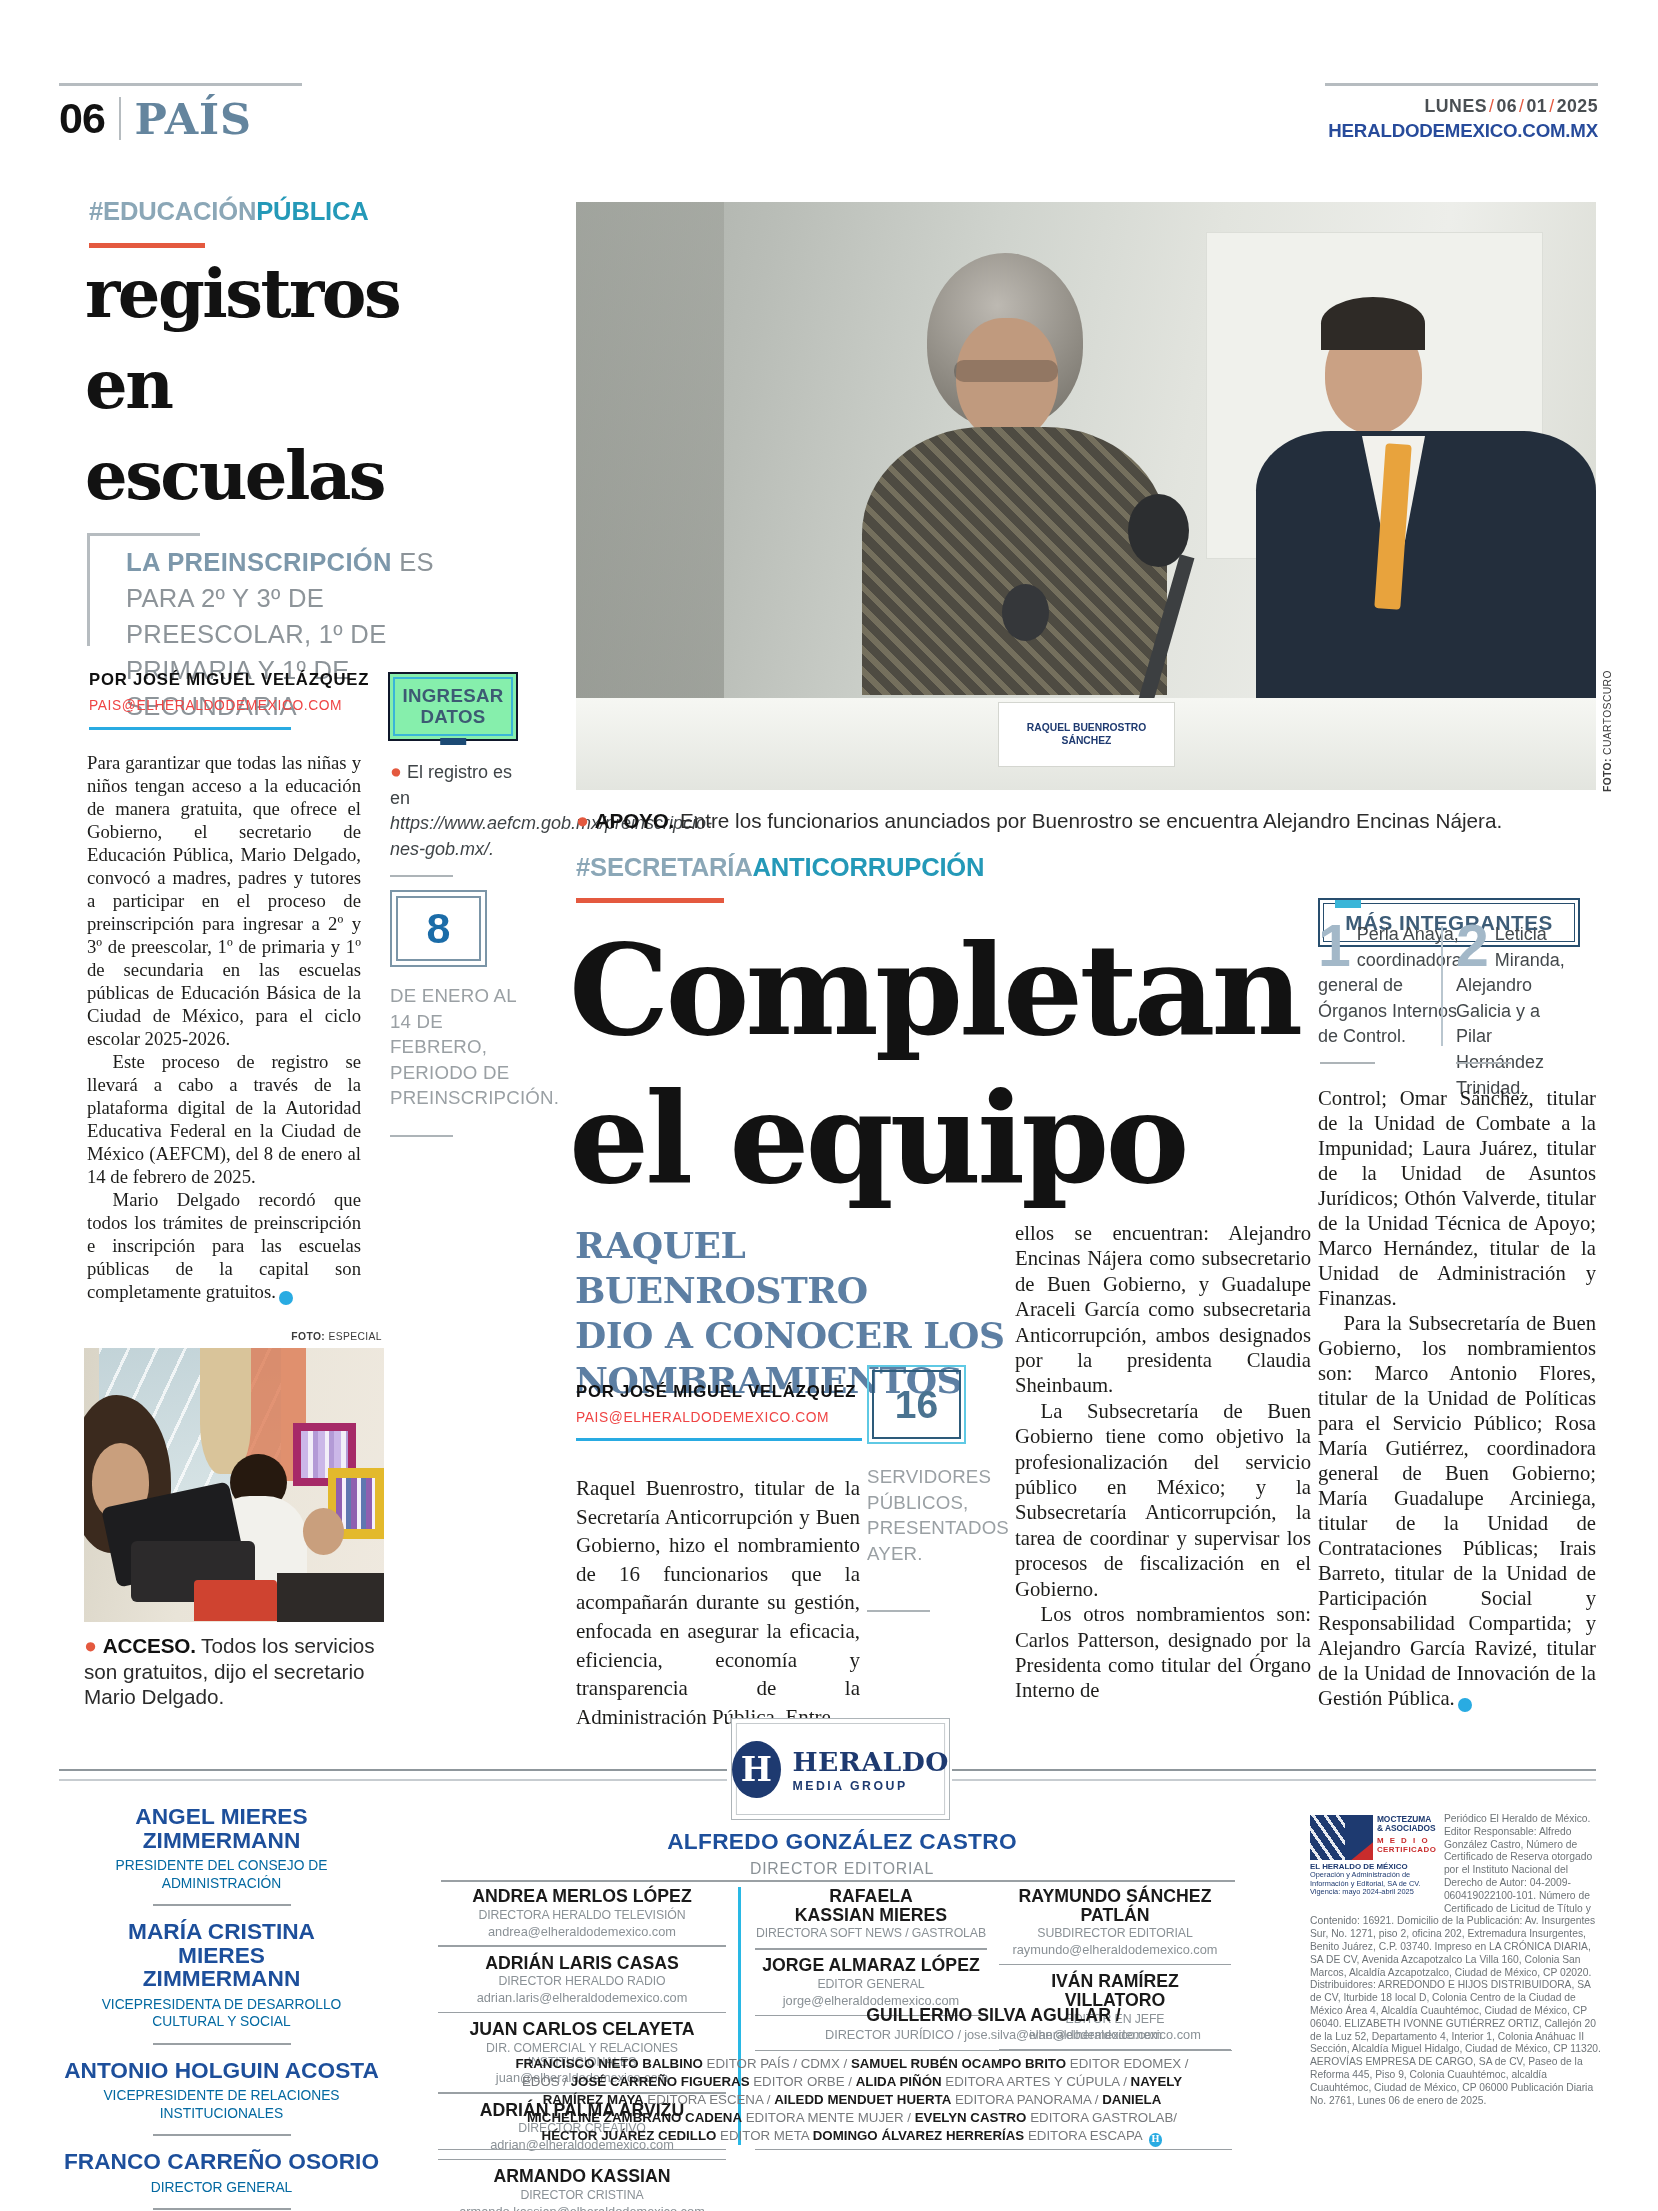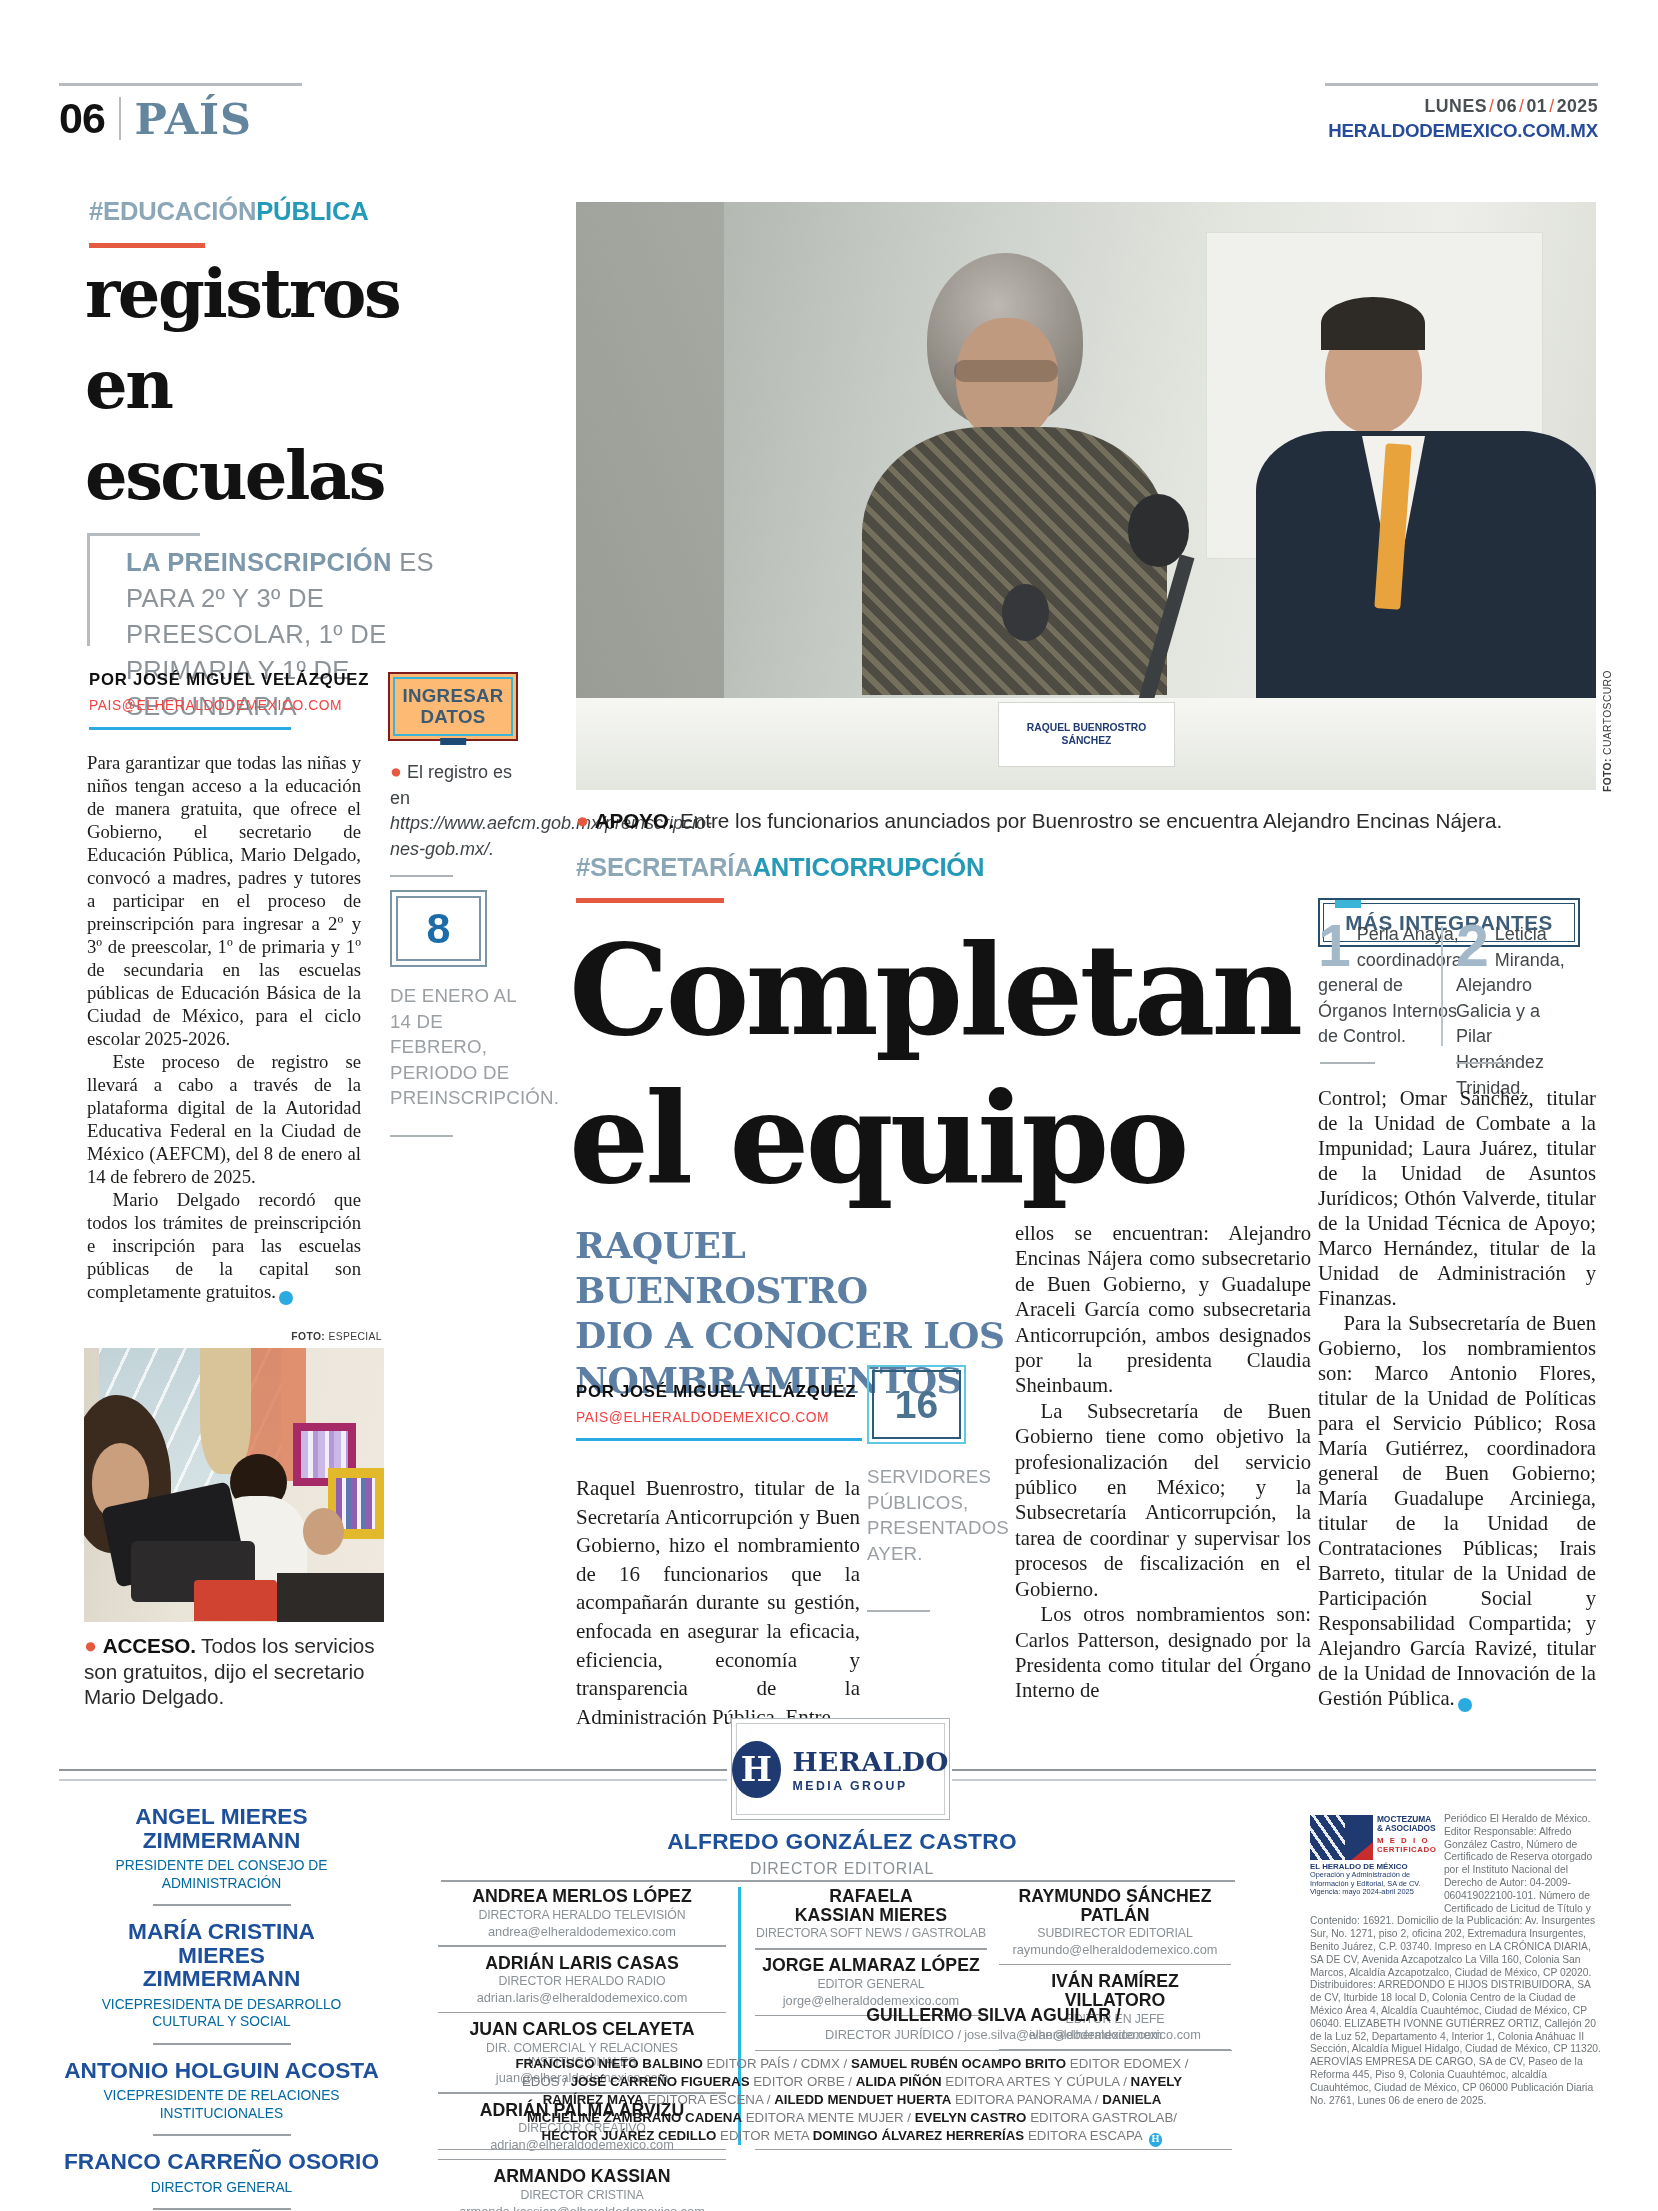--- a/index.html
+++ b/index.html
@@ -35,21 +35,21 @@
   .deck{font-size:25.6px;line-height:36px;letter-spacing:0.3px;color:#8d9499;font-weight:400;}
   .deck b{color:#7d98ab;font-weight:800;}
   .byline-name{font-weight:800;font-size:16.7px;letter-spacing:0.8px;color:#101010;}
   .byline-mail{font-size:13.8px;letter-spacing:0.6px;color:#ef4444;margin-top:7.9px;}
   .byline-rule{height:3px;background:#29abe2;}
   .endmark{display:inline-block;width:13.8px;height:13.8px;border-radius:50%;background:#29abe2;
            color:#fff;font:700 8.9px/13.8px "DejaVu Serif",serif;text-align:center;vertical-align:-2px;margin-left:3px;}
   .endmark::after{content:"H";}
 
   
-  .dbox{border:2px solid #7f1d1d;background:#fdba74;}
+  .dbox{border:2px solid #0f172a;background:#86efac;}
   .dbox .inner{position:absolute;inset:3px;border:2px solid #3ab5d8;display:flex;align-items:center;justify-content:center;text-align:center;}
   .dbox .tab{position:absolute;left:50%;bottom:-5.9px;transform:translateX(-50%);width:25.6px;height:6.9px;background:#1c4a74;}
   .ingresar-label{font-weight:800;font-size:18.7px;line-height:20.7px;color:#3d5a73;letter-spacing:0.3px;}
   .note{font-size:18px;line-height:25.6px;color:#3f4447;}
   .note .bullet{color:#e4593f;font-size:19.7px;}
   .note i{font-family:"Liberation Sans",sans-serif;}
   .mini-rule{height:2px;background:#adb4b8;width:63px;}
   .graybox{border:2px solid #7b95a7;}
   .graybox .inner2{position:absolute;inset:3.9px;border:2px solid #7b95a7;display:flex;align-items:center;justify-content:center;}
   .statnum8{font-weight:800;font-size:43px;color:#1b6ca8;}

